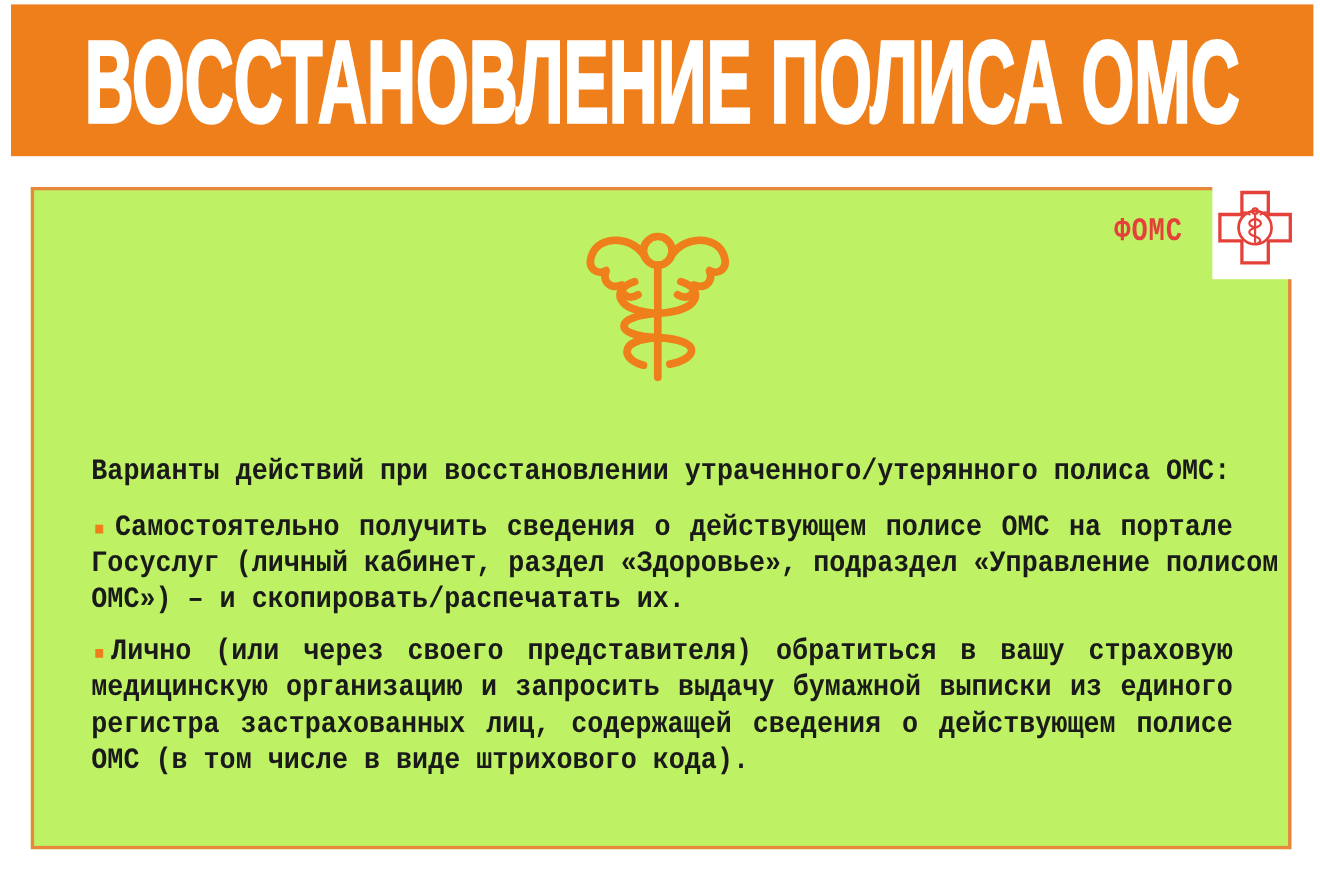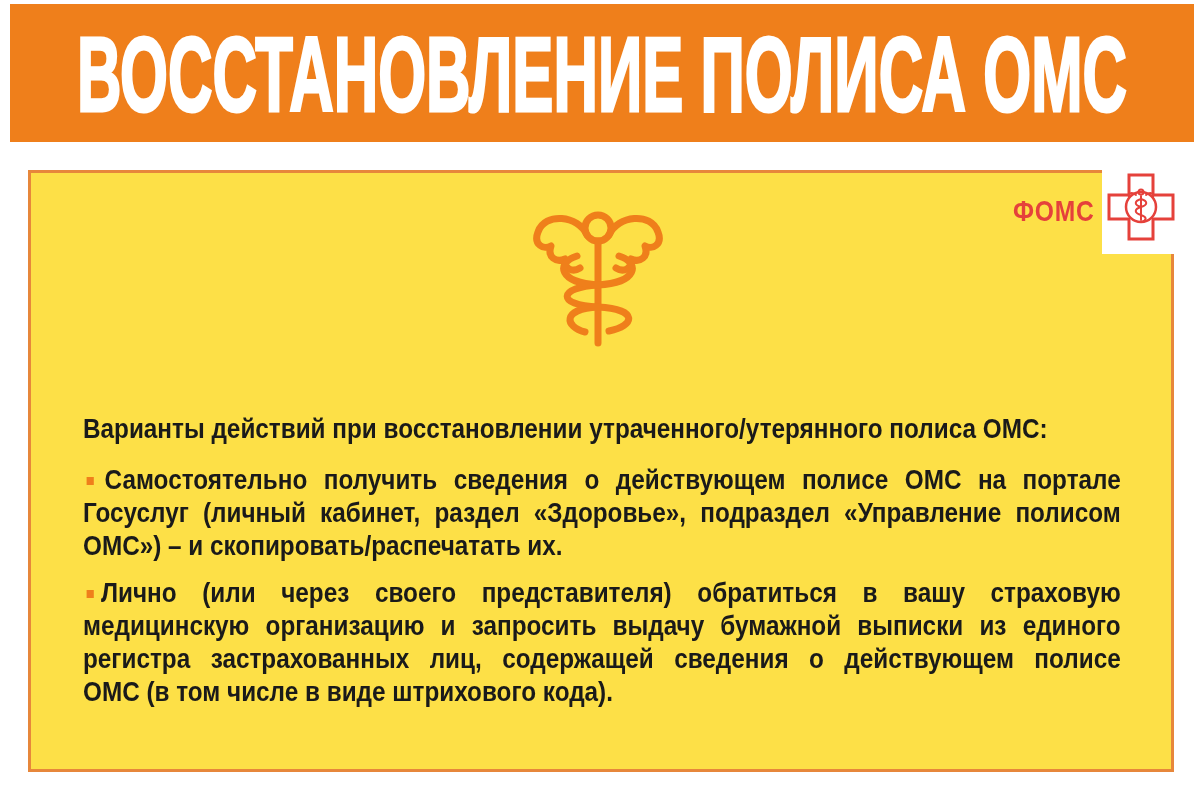--- a/index.html
+++ b/index.html
@@ -18,21 +18,22 @@
   .banner svg { display:block; width:100%; height:100%; }
   .banner text {
     font-family:"Liberation Sans", sans-serif;
     font-weight:bold; fill:#ffffff;
     stroke:#ffffff; stroke-width:3px;
   }
   .card {
     position:absolute; left:28px; top:170px;
     width:1146px; height:602px;
     border:3px solid #E7873B;
-    background:#fde047;
+    background:#bef264;
+    font-family:Liberation Mono, monospace;
   }
   .caduceus {
     position:absolute; left:492px; top:30px;
     width:150px; height:150px;
   }
   .fomc-text {
     position:absolute; left:982px; top:21px;
     font-size:30px; font-weight:bold;
     color:#E5413B;
     transform:scaleX(0.82); transform-origin:0 0;

